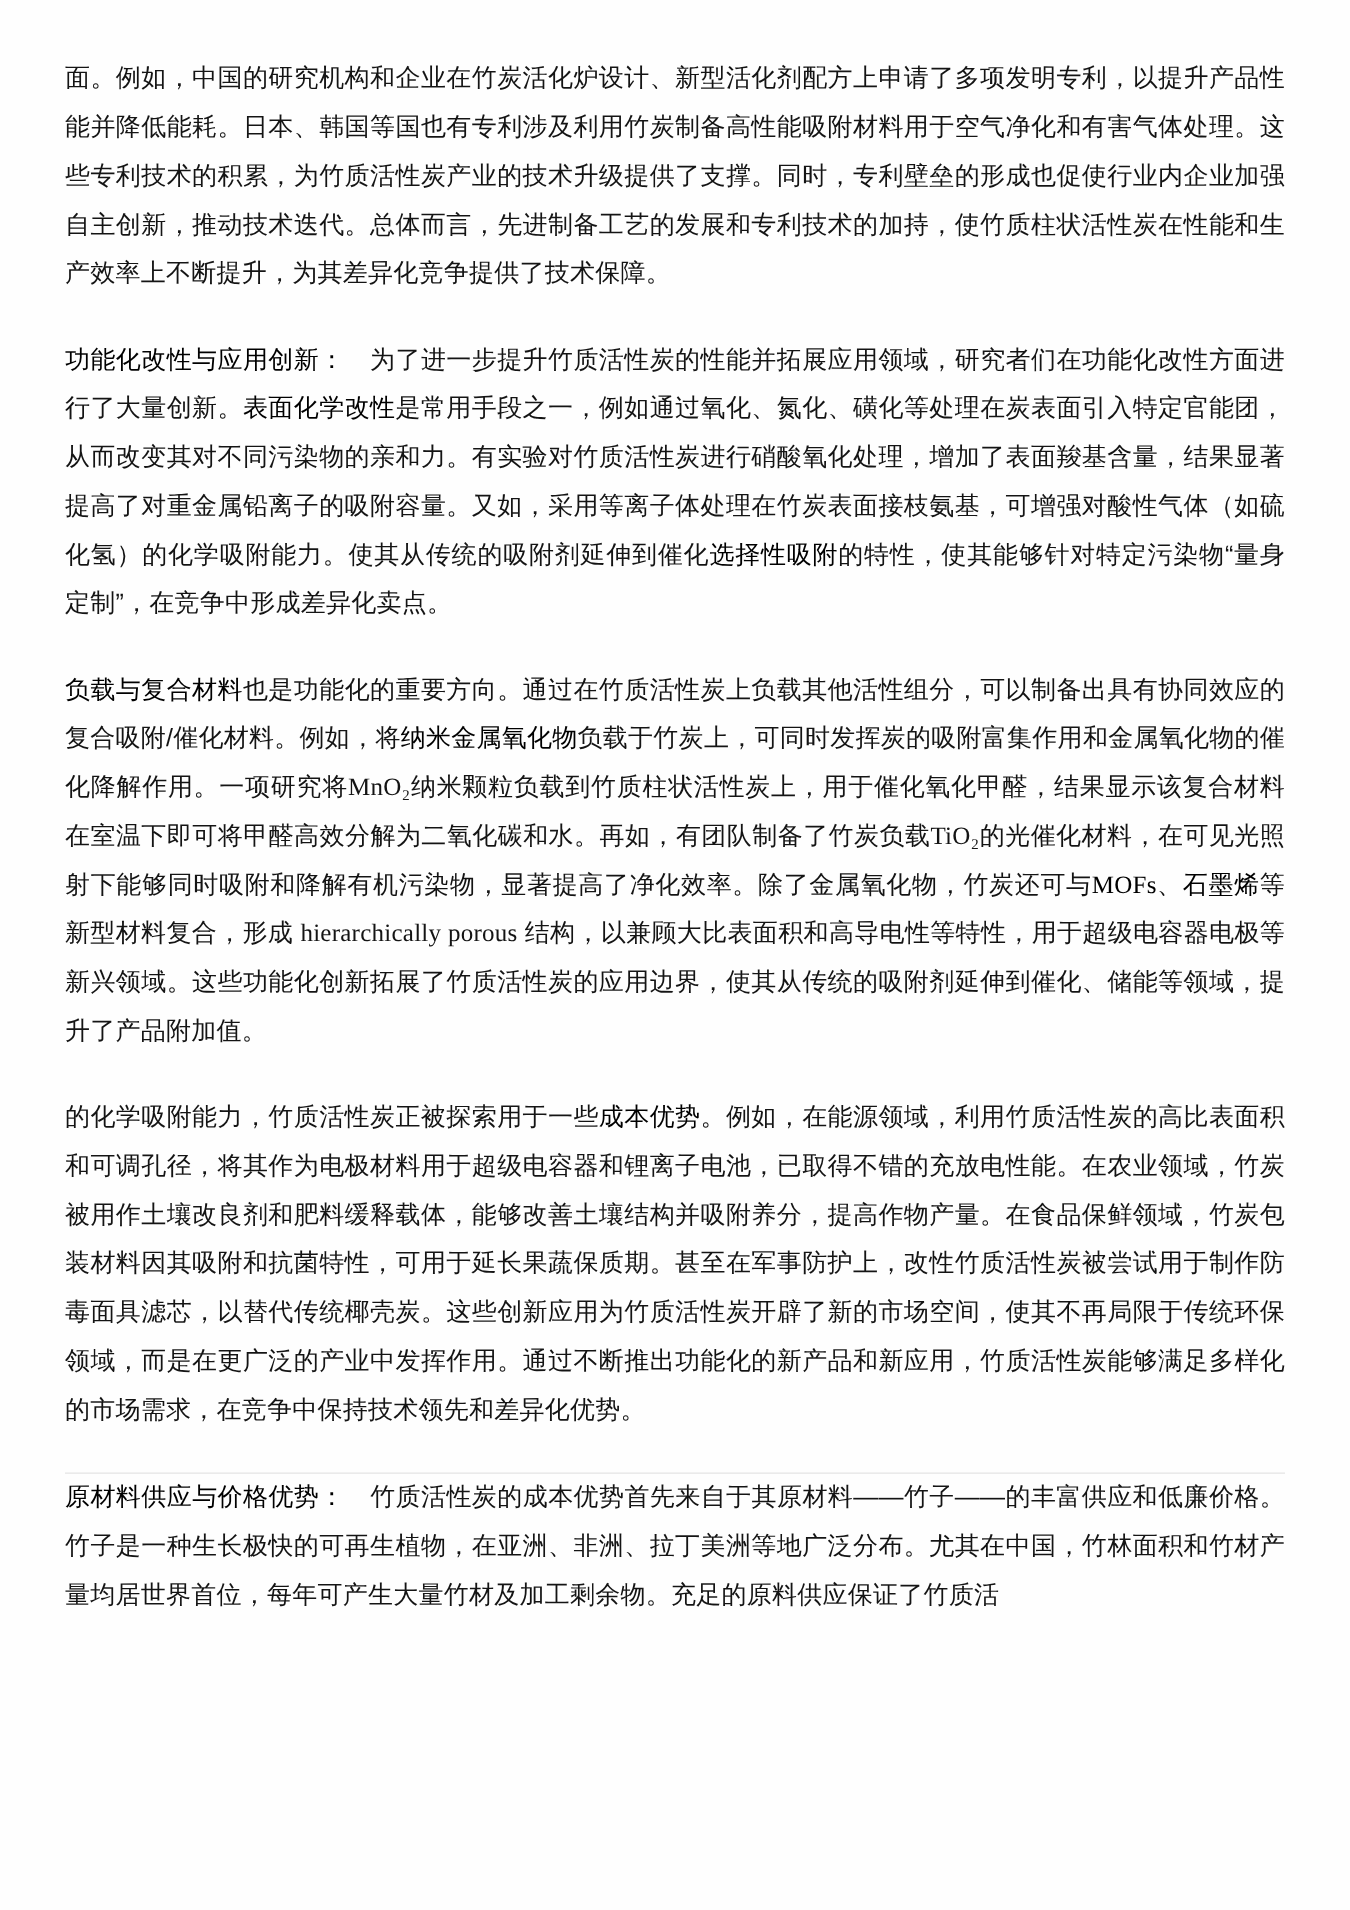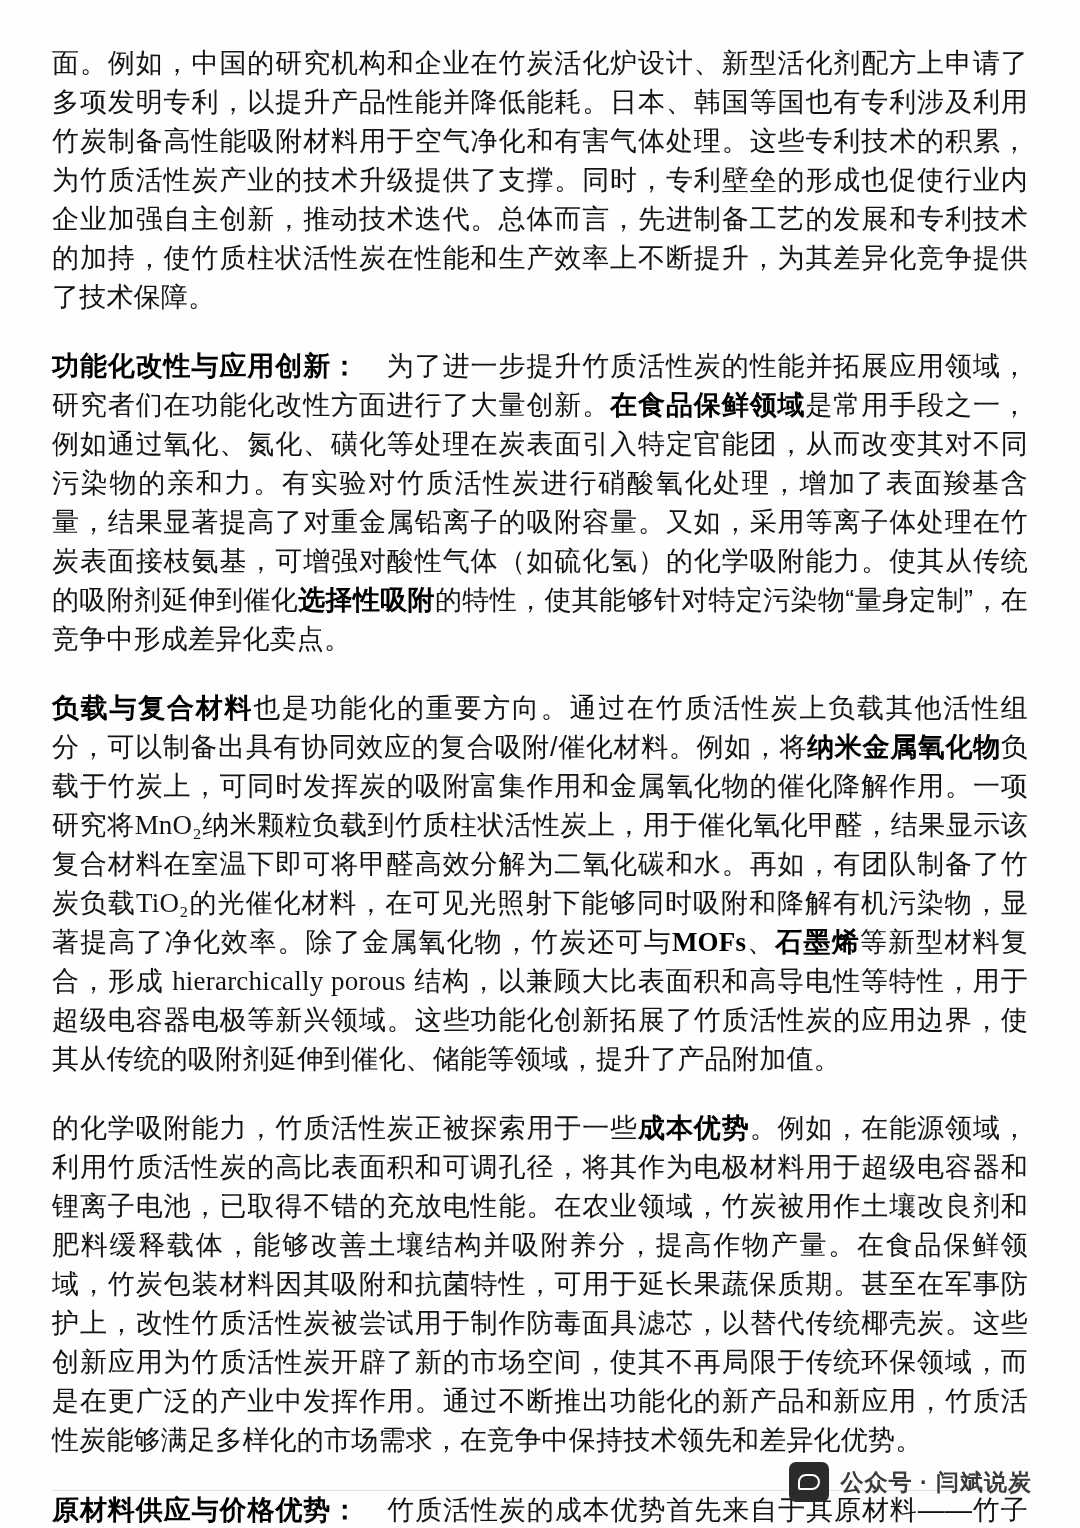--- a/index.html
+++ b/index.html
@@ -24,30 +24,30 @@
     box-sizing: border-box;
   }
   .content {
     position: absolute;
     left: 52px;
     top: 44px;
     width: 976px;
   }
   p.para {
     margin: 0 0 30px 0;
-    font-size: 27px;
+    font-size: 20px;
     line-height: 39px;
     text-align: justify;
     text-justify: inter-character;
     color: #141414;
     letter-spacing: 0.2px;
     font-weight: 500;
   }
   p.para:last-child { margin-bottom: 16px; }
-  .b { font-weight: 700; color: #000; }
+  .b { font-weight: 400; color: #000; }
   .serif { font-family: "Liberation Serif", serif; }
 
   h2.section-title {
     font-size: 36px;
     font-weight: 700;
     color: #000;
     margin: 62px 0 0 0;
     letter-spacing: 1px;
   }
   .rule {
@@ -92,30 +92,26 @@
   }
 </style>
 </head>
 <body>
 
 <div class="page">
   <div class="content">
 
     <p class="para"><span>面。例如，中国的研究机构和企业在竹炭活化炉设计、新型活化剂配方上申请了多项发明专利，以提升产品性能并降低能耗。日本、韩国等国也有专利涉及利用竹炭制备高性能吸附材料用于空气净化和有害气体处理。这些专利技术的积累，为竹质活性炭产业的技术升级提供了支撑。同时，专利壁垒的形成也促使行业内企业加强自主创新，推动技术迭代。总体而言，先进制备工艺的发展和专利技术的加持，使竹质柱状活性炭在性能和生产效率上不断提升，为其差异化竞争提供了技术保障。</span></p>
 
-    <p class="para"><span class="b">功能化改性与应用创新：</span><span>　为了进一步提升竹质活性炭的性能并拓展应用领域，研究者们在功能化改性方面进行了大量创新。</span><span class="b">在食品保鲜领域</span><span>是常用手段之一，例如通过氧化、氮化、磺化等处理在炭表面引入特定官能团，从而改变其对不同污染物的亲和力。有实验对竹质活性炭进行硝酸氧化处理，增加了表面羧基含量，结果显著提高了对重金属铅离子的吸附容量。又如，采用等离子体处理在竹炭表面接枝氨基，可增强对酸性气体（如硫化氢）的化学吸附能力。使其从传统的吸附剂延伸到催化</span><span class="b">选择性吸附</span><span>的特性，使其能够针对特定污染物“量身定制”，在竞争中形成差异化卖点。</span></p>
+    <p class="para"><span class="b">功能化改性与应用创新：</span><span>　为了进一步提升竹质活性炭的性能并拓展应用领域，研究者们在功能化改性方面进行了大量创新。</span><span class="b">表面化学改性</span><span>是常用手段之一，例如通过氧化、氮化、磺化等处理在炭表面引入特定官能团，从而改变其对不同污染物的亲和力。有实验对竹质活性炭进行硝酸氧化处理，增加了表面羧基含量，结果显著提高了对重金属铅离子的吸附容量。又如，采用等离子体处理在竹炭表面接枝氨基，可增强对酸性气体（如硫化氢）的化学吸附能力。使其从传统的吸附剂延伸到催化</span><span class="b">选择性吸附</span><span>的特性，使其能够针对特定污染物“量身定制”，在竞争中形成差异化卖点。</span></p>
 
     <p class="para"><span class="b">负载与复合材料</span><span>也是功能化的重要方向。通过在竹质活性炭上负载其他活性组分，可以制备出具有协同效应的复合吸附/催化材料。例如，将</span><span class="b">纳米金属氧化物</span><span>负载于竹炭上，可同时发挥炭的吸附富集作用和金属氧化物的催化降解作用。一项研究将</span><span class="serif">MnO₂</span><span>纳米颗粒负载到竹质柱状活性炭上，用于催化氧化甲醛，结果显示该复合材料在室温下即可将甲醛高效分解为二氧化碳和水。再如，有团队制备了竹炭负载</span><span class="serif">TiO₂</span><span>的光催化材料，在可见光照射下能够同时吸附和降解有机污染物，显著提高了净化效率。除了金属氧化物，竹炭还可与</span><span class="b serif">MOFs</span><span>、</span><span class="b">石墨烯</span><span>等新型材料复合，形成 </span><span class="serif">hierarchically porous</span><span> 结构，以兼顾大比表面积和高导电性等特性，用于超级电容器电极等新兴领域。这些功能化创新拓展了竹质活性炭的应用边界，使其从传统的吸附剂延伸到催化、储能等领域，提升了产品附加值。</span></p>
 
     <p class="para"><span>的化学吸附能力，竹质活性炭正被探索用于一些</span><span class="b">成本优势</span><span>。例如，在能源领域，利用竹质活性炭的高比表面积和可调孔径，将其作为电极材料用于超级电容器和锂离子电池，已取得不错的充放电性能。在农业领域，竹炭被用作土壤改良剂和肥料缓释载体，能够改善土壤结构并吸附养分，提高作物产量。在食品保鲜领域，竹炭包装材料因其吸附和抗菌特性，可用于延长果蔬保质期。甚至在军事防护上，改性竹质活性炭被尝试用于制作防毒面具滤芯，以替代传统椰壳炭。这些创新应用为竹质活性炭开辟了新的市场空间，使其不再局限于传统环保领域，而是在更广泛的产业中发挥作用。通过不断推出功能化的新产品和新应用，竹质活性炭能够满足多样化的市场需求，在竞争中保持技术领先和差异化优势。</span></p>
 
 
     <div class="rule"></div>
 
     <p class="para after-rule"><span class="b">原材料供应与价格优势：</span><span>　竹质活性炭的成本优势首先来自于其原材料——竹子——的丰富供应和低廉价格。竹子是一种生长极快的可再生植物，在亚洲、非洲、拉丁美洲等地广泛分布。尤其在中国，竹林面积和竹材产量均居世界首位，每年可产生大量竹材及加工剩余物。充足的原料供应保证了竹质活</span></p>
 
   </div>
 
-  <div class="footer">
-    <div class="footer-logo"></div>
-    <div class="footer-text">公众号 · 闫斌说炭</div>
-  </div>
 </div>
 
 </body></html>

